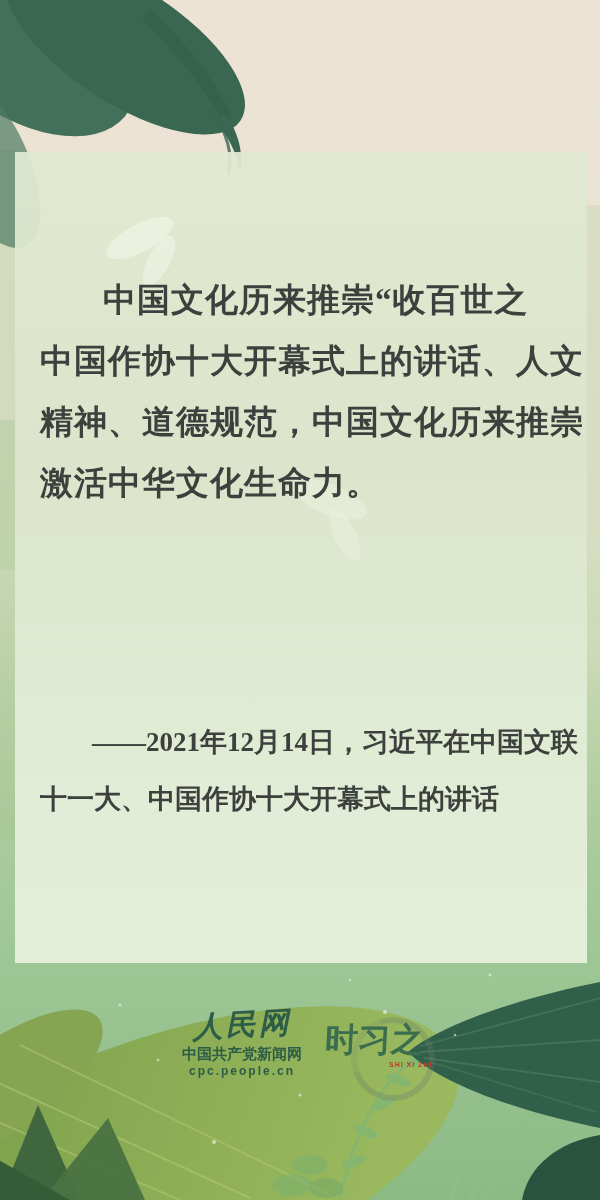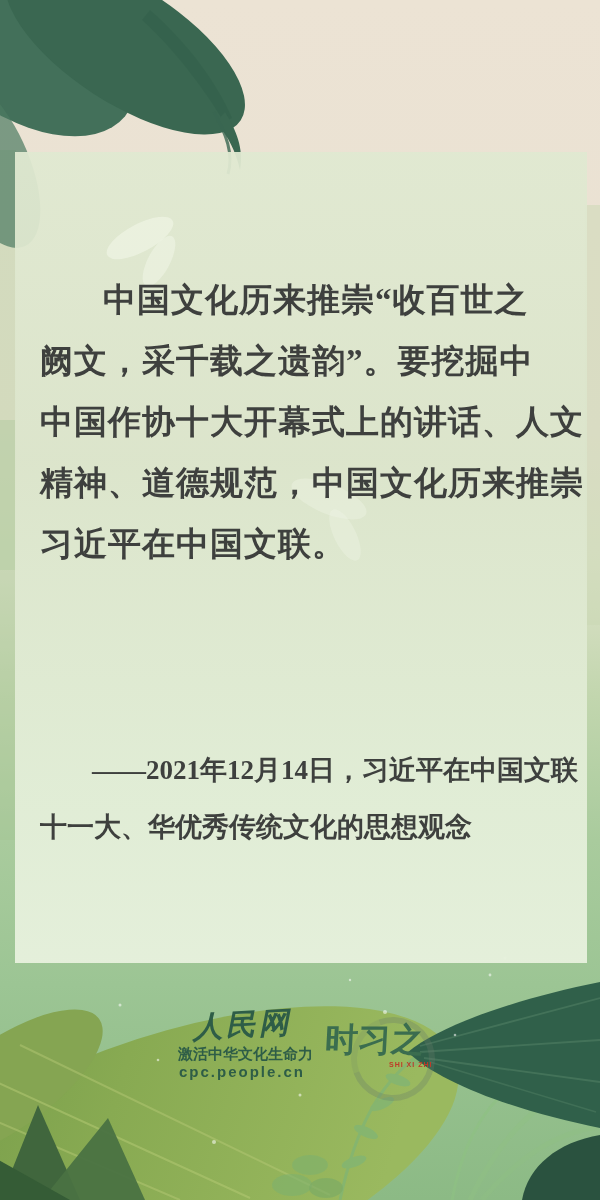--- a/index.html
+++ b/index.html
@@ -23,36 +23,36 @@
   .wm3{left:274px;top:332px;width:80px;height:30px;transform:rotate(22deg);opacity:.4;}
   .wm4{left:302px;top:372px;width:56px;height:22px;transform:rotate(64deg);opacity:.35;}
   .quote{
     position:absolute;left:25px;top:118px;width:541px;z-index:1;
     font-family:"Liberation Serif","DejaVu Serif",serif;
     font-weight:700;color:#3e403e;
   }
   .quote-line{font-size:33px;line-height:61px;letter-spacing:1px;white-space:nowrap;}
   .quote-line.first{text-indent:63px;}
   .attribution{
-    position:absolute;left:25px;top:590px;width:541px;z-index:1;
+    position:absolute;left:25px;top:562px;width:541px;z-index:1;
     font-family:"Liberation Serif","DejaVu Serif",serif;
     font-weight:700;color:#3e403e;
   }
   .attr-line{font-size:27px;line-height:57px;white-space:nowrap;}
   .attr-line.first{text-indent:52px;}
   
   .footer{position:absolute;left:0;top:0;width:600px;height:1200px;z-index:3;pointer-events:none;}
   .pd-logo{position:absolute;left:178px;top:1008px;width:128px;text-align:center;color:#2e5d47;}
   .pd-brand{
     font-family:"Liberation Serif","DejaVu Serif",serif;
     font-style:italic;font-weight:700;font-size:30px;line-height:34px;
     letter-spacing:3px;transform:rotate(-3deg);white-space:nowrap;
   }
   .pd-site{font-weight:700;font-size:15px;line-height:16px;margin-top:4px;white-space:nowrap;}
-  .pd-domain{font-weight:700;font-size:15px;line-height:13px;margin-top:3px;letter-spacing:2px;white-space:nowrap;}
+  .pd-domain{font-weight:700;font-size:12px;line-height:13px;margin-top:3px;letter-spacing:2px;white-space:nowrap;}
   .sxz-logo{position:absolute;left:325px;top:1021px;width:120px;height:80px;}
   .enso{
     position:absolute;left:26px;top:-4px;width:72px;height:72px;
     border:6px solid rgba(104,122,108,0.30);border-radius:50%;
     border-left-color:rgba(104,122,108,0.14);
     transform:rotate(25deg);
   }
   .sxz-brand{
     position:relative;font-weight:700;font-size:33px;line-height:38px;
     color:#3b6d4f;letter-spacing:0px;white-space:nowrap;
@@ -150,36 +150,35 @@
   </svg>
 
   <div class="panel">
     <div class="wm wm1"></div>
     <div class="wm wm2"></div>
     <div class="wm wm3"></div>
     <div class="wm wm4"></div>
 
     <div class="quote">
       <div class="quote-line first">中国文化历来推崇“收百世之</div>
-      <div class="quote-line">阙文，采千载之遗韵”。要挖掘中</div>
       <div class="quote-line">中国作协十大开幕式上的讲话、人文</div>
       <div class="quote-line">精神、道德规范，中国文化历来推崇</div>
-      <div class="quote-line">习近平在中国文联。</div>
+      <div class="quote-line">激活中华文化生命力。</div>
     </div>
 
     <div class="attribution">
       <div class="attr-line first">——2021年12月14日，习近平在中国文联</div>
-      <div class="attr-line">十一大、华优秀传统文化的思想观念</div>
+      <div class="attr-line">十一大、中国作协十大开幕式上的讲话</div>
     </div>
   </div>
 
   <div class="footer">
     <div class="pd-logo">
       <div class="pd-brand">人民网</div>
-      <div class="pd-site">激活中华文化生命力</div>
+      <div class="pd-site">中国共产党新闻网</div>
       <div class="pd-domain">cpc.people.cn</div>
     </div>
     <div class="sxz-logo">
       <div class="enso"></div>
       <div class="sxz-brand">时习之</div>
       <div class="sxz-rom">SHI XI ZHI</div>
     </div>
   </div>
 
 </div>

